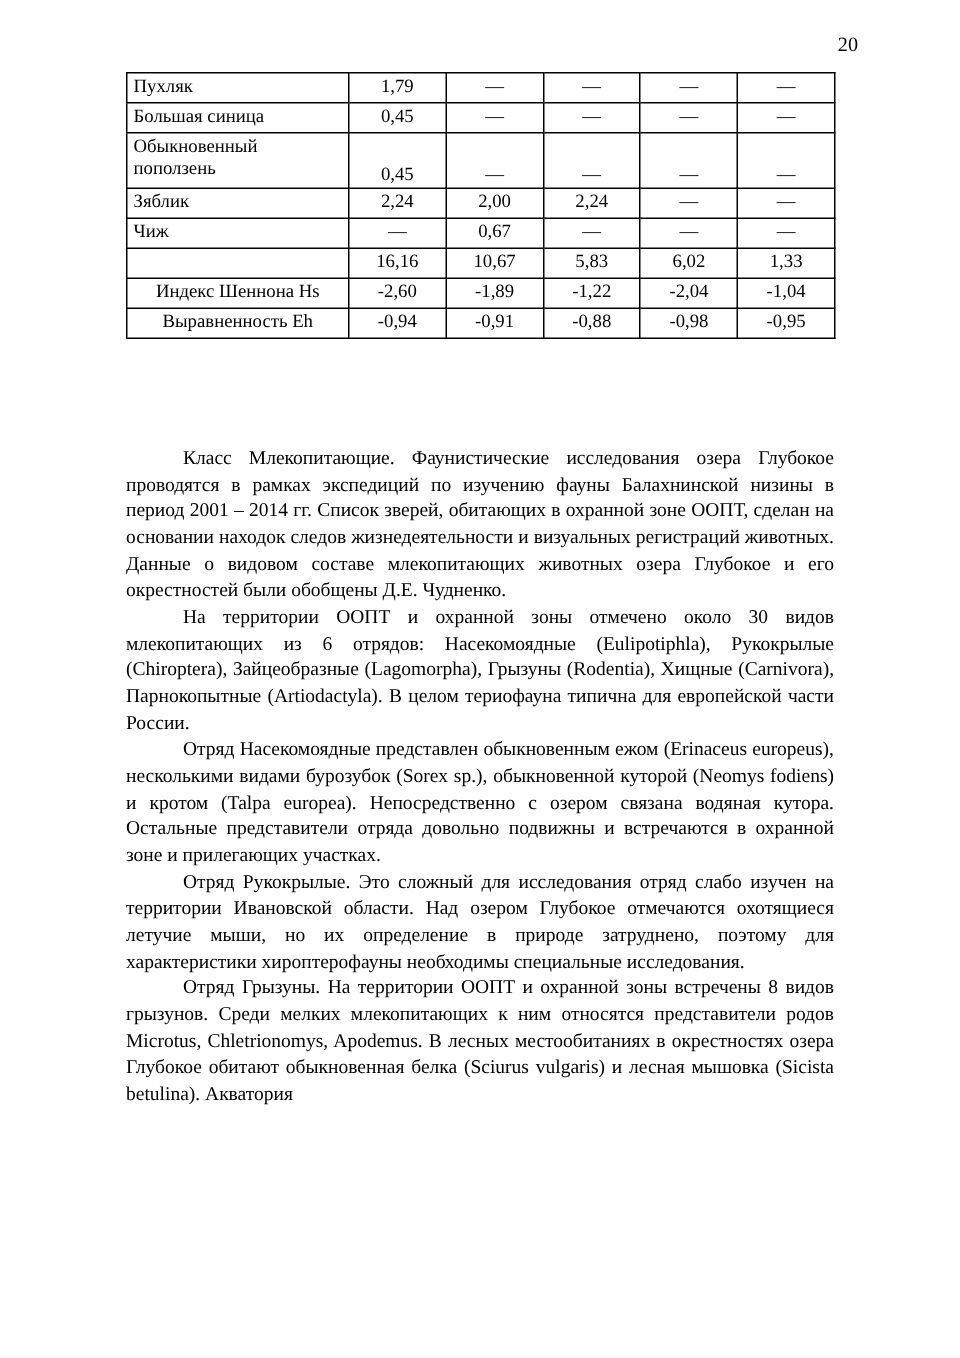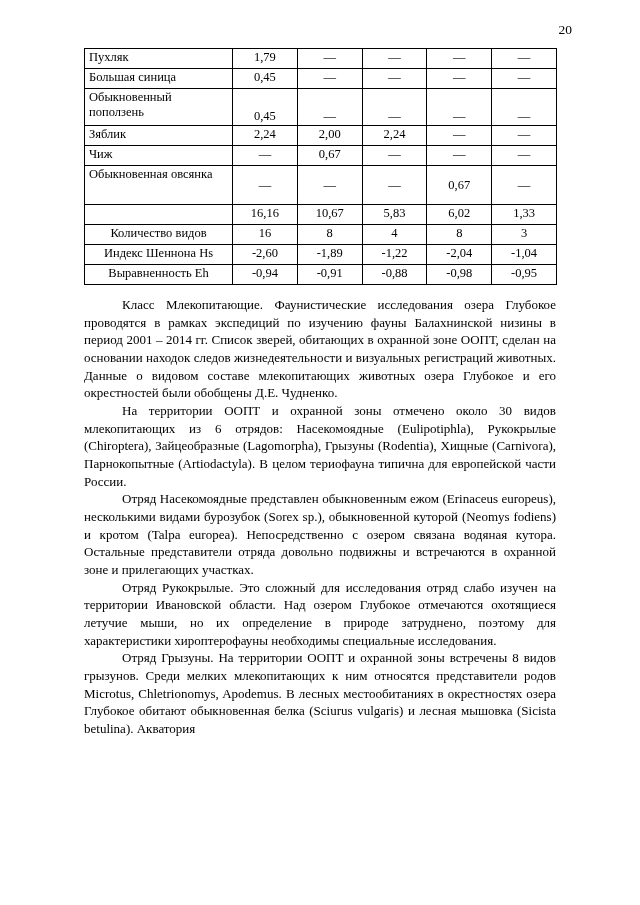--- a/index.html
+++ b/index.html
@@ -124,42 +124,26 @@
       </tr>
       <tr>
         <td class="label">Чиж</td>
         <td class="num">—</td>
         <td class="num">0,67</td>
         <td class="num">—</td>
         <td class="num">—</td>
         <td class="num">—</td>
       </tr>
       <tr>
-        <td class="label" style="height:36px;">Обыкновенная овсянка</td>
-        <td class="num" style="vertical-align:middle;">—</td>
-        <td class="num" style="vertical-align:middle;">—</td>
-        <td class="num" style="vertical-align:middle;">—</td>
-        <td class="num" style="vertical-align:middle;">0,67</td>
-        <td class="num" style="vertical-align:middle;">—</td>
-      </tr>
-      <tr>
         <td class="label"></td>
         <td class="num">16,16</td>
         <td class="num">10,67</td>
         <td class="num">5,83</td>
         <td class="num">6,02</td>
         <td class="num">1,33</td>
-      </tr>
-      <tr>
-        <td class="ctr">Количество видов</td>
-        <td class="num">16</td>
-        <td class="num">8</td>
-        <td class="num">4</td>
-        <td class="num">8</td>
-        <td class="num">3</td>
       </tr>
       <tr>
         <td class="ctr">Индекс Шеннона Hs</td>
         <td class="num">-2,60</td>
         <td class="num">-1,89</td>
         <td class="num">-1,22</td>
         <td class="num">-2,04</td>
         <td class="num">-1,04</td>
       </tr>
       <tr>

